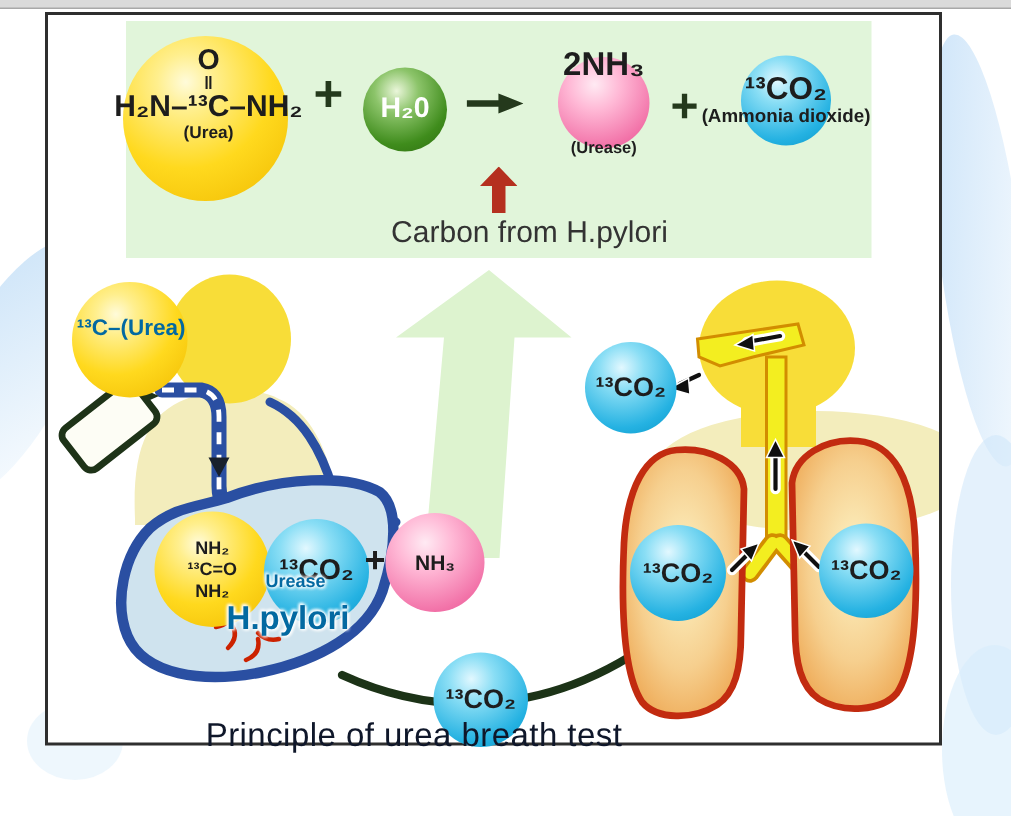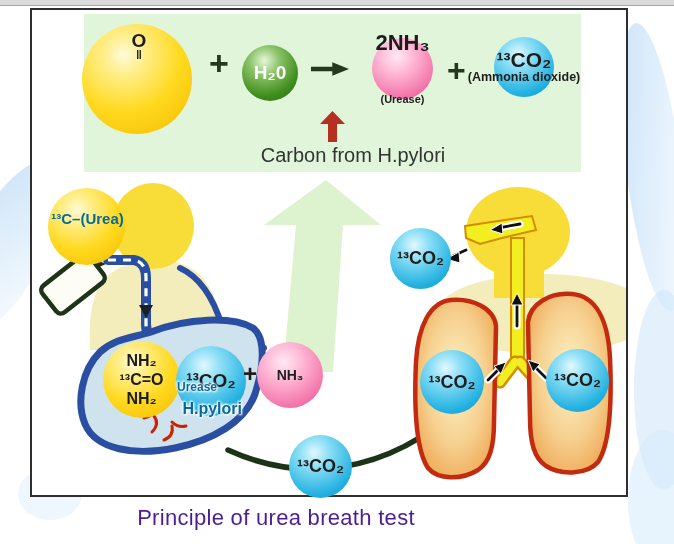--- a/index.html
+++ b/index.html
@@ -28,22 +28,22 @@
   .ball-blue{background:radial-gradient(circle at 40% 28%,#e2f8ff 0%,#8adef5 26%,#25b2e2 70%,#0795c7 100%);}
   .small{white-space:nowrap;font-weight:700;}
   .plus{position:absolute;font-weight:700;color:#24391c;line-height:1;}
   .arrow-right{position:absolute;background:#24391c;
       clip-path:polygon(0 36%,56% 36%,56% 8%,100% 50%,56% 92%,56% 64%,0 64%);}
   .arrow-up-red{position:absolute;background:#b5301f;
       clip-path:polygon(50% 0,100% 42%,68% 42%,68% 100%,32% 100%,32% 42%,0 42%);}
   .lbl{position:absolute;font-weight:700;color:#0369a1;text-align:center;line-height:1.1;}
   .halo{text-shadow:0 0 3px #fff,0 0 3px #fff,1px 1px 2px #fff,-1px -1px 2px #fff;}
   .note{position:absolute;color:#333;text-align:center;font-weight:500;}
-  .caption{position:absolute;left:0;top:505px;width:552px;text-align:center;
-           font-size:22px;color:#4c1d95;letter-spacing:.3px;}
+  .caption{position:absolute;left:0;top:477px;width:552px;text-align:center;
+           font-size:22px;color:#0f172a;letter-spacing:.3px;}
   .utext{position:absolute;text-align:center;font-weight:700;color:#1d1d1d;}
 </style>
 </head>
 <body>
 
 <div class="stage">
   <div class="topbar"></div>
   <div class="deco d1"></div>
   <div class="deco d2"></div>
   <div class="deco d3"></div>
@@ -127,20 +127,22 @@
       <g transform="rotate(-38 41 274)">
         <rect x="11" y="257" width="60" height="34" rx="6" fill="#fdfdf5" stroke="#1e3318" stroke-width="4.5"></rect>
       </g>
     </svg>
   </div>
 
   <div class="ball ball-yellow" style="left:82px;top:24px;width:110px;height:110px;"></div>
   <div class="utext" style="left:64px;top:30px;width:150px;">
     <div style="font-size:19px">O</div>
     <div style="font-size:12px;line-height:.65">‖</div>
+    <div style="font-size:20px">H₂N–¹³C–NH₂</div>
+    <div style="font-size:11.5px">(Urea)</div>
   </div>
   <div class="plus" style="left:209px;top:46px;font-size:34px;">+</div>
   <div class="ball ball-green" style="left:242px;top:45px;width:56px;height:56px;font-size:19px;">
     <span>H₂0</span>
   </div>
   <div class="arrow-right" style="left:311px;top:61px;width:38px;height:16px;"></div>
   <div class="ball ball-pink" style="left:372px;top:38px;width:61px;height:61px;">
     <span style="font-size:22px">2NH₃</span>
     <span class="small" style="font-size:11px">(Urease)</span>
   </div>
@@ -148,34 +150,34 @@
   <div class="ball ball-blue" style="left:494px;top:37px;width:60px;height:60px;">
     <span style="font-size:21px">¹³CO₂</span>
     <span class="small" style="font-size:12.5px">(Ammonia dioxide)</span>
   </div>
   <div class="arrow-up-red" style="left:320px;top:111px;width:25px;height:31px;"></div>
   <div class="note" style="left:233px;top:144px;width:240px;font-size:20px;">Carbon from H.pylori</div>
 
   <div class="ball ball-yellow" style="left:48px;top:188px;width:77px;height:77px;"></div>
   <div class="lbl" style="left:20px;top:211px;width:135px;font-size:15px;white-space:nowrap;">¹³C–(Urea)</div>
 
-  <div class="ball ball-yellow" style="left:103px;top:341px;width:77px;height:77px;font-size:16px;line-height:1.2;">
+  <div class="ball ball-yellow" style="left:103px;top:341px;width:77px;height:77px;font-size:12px;line-height:1.2;">
     <span>NH₂</span>
     <span>¹³C=O</span>
     <span>NH₂</span>
   </div>
   <div class="ball ball-blue" style="left:176px;top:346px;width:70px;height:70px;font-size:19px;">
     <span>¹³CO₂</span>
   </div>
   <div class="plus" style="left:243px;top:362px;font-size:24px;color:#1d1d1d;">+</div>
   <div class="ball ball-pink" style="left:257px;top:342px;width:66px;height:66px;font-size:14px;">
     <span>NH₃</span>
   </div>
   <div class="lbl halo" style="left:147px;top:381px;width:100px;font-size:12px;">Urease</div>
-  <div class="lbl halo" style="left:142px;top:400px;width:100px;font-size:16px;text-align:right;">H.pylori</div>
+  <div class="lbl halo" style="left:142px;top:400px;width:100px;font-size:22px;">H.pylori</div>
 
   <div class="ball ball-blue" style="left:289px;top:435px;width:63px;height:63px;font-size:18px;">
     <span>¹³CO₂</span>
   </div>
   <div class="ball ball-blue" style="left:390px;top:228px;width:61px;height:61px;font-size:18px;">
     <span>¹³CO₂</span>
   </div>
   <div class="ball ball-blue" style="left:420px;top:350px;width:64px;height:64px;font-size:18px;">
     <span>¹³CO₂</span>
   </div>

